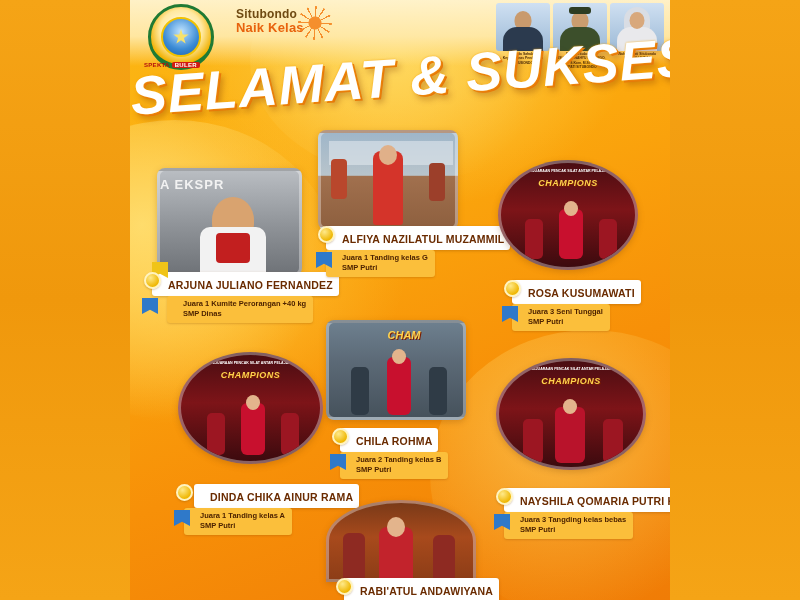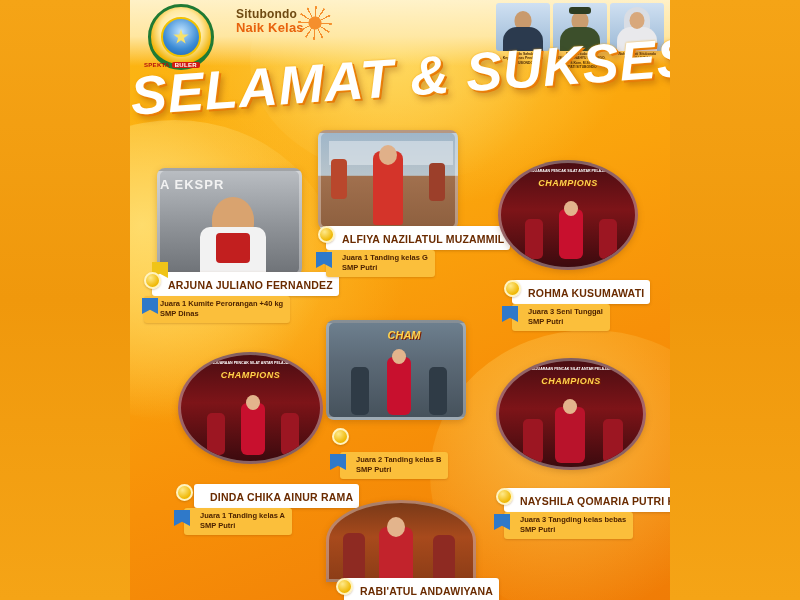--- a/index.html
+++ b/index.html
@@ -383,21 +383,21 @@
         <div style="position:absolute;left:56px;bottom:10px;width:34px;height:30px;background:#c21f1f;border-radius:4px;"></div>
       </div>
       <div class="ribbon gold" style="left:6px;top:94px;">
           <div class="tag"></div>
         </div>
     </div>
     <div class="namebar" style="left:22px; top:272px;">
       <span class="nm">ARJUNA JULIANO FERNANDEZ</span>
     </div>
     <div class="medal" style="left:14px; top:272px;"></div>
-    <div class="infobar" style="left:14px; top:296px;">
+    <div class="infobar" style="left:37px; top:296px;">
       <div class="l1">Juara 1 Kumite Perorangan +40 kg</div>
       <div class="l2">SMP Dinas</div>
     </div>
     <div class="ribbon" style="left:12px;top:298px;">
         <div class="tag"></div>
       </div>
 
     <div class="card" style="left:188px; top:130px;">
       <div class="photo" style="width:140px;height:100px;border-radius:8px;background:linear-gradient(180deg,#9fb6c9 0%, #b8c4cb 45%, #a1704e 46%, #8e603f 100%);">
         <div style="position:absolute;left:8px;top:8px;width:124px;height:24px;background:rgba(230,235,240,.55);"></div>
@@ -423,21 +423,21 @@
       <div class="photo" style="width:140px;height:110px;border-radius:50%;background:linear-gradient(180deg,#4a0d12 0%, #7d1418 45%, #3c0a0e 100%);">
         <div class="champ-sub">KEJUARAAN PENCAK SILAT ANTAR PELAJAR</div>
         <div class="champ-banner">CHAMPIONS</div>
         <div style="position:absolute;left:58px;top:46px;width:24px;height:50px;background:#c8102e;border-radius:6px;"></div>
         <div style="position:absolute;left:63px;top:38px;width:14px;height:15px;border-radius:50%;background:#e3b48c;"></div>
         <div style="position:absolute;left:24px;top:56px;width:18px;height:40px;background:#9c1622;border-radius:5px;"></div>
         <div style="position:absolute;left:98px;top:56px;width:18px;height:40px;background:#9c1622;border-radius:5px;"></div>
       </div>
     </div>
     <div class="namebar" style="left:382px; top:280px;">
-      <span class="nm">ROHMA KUSUMAWATI</span>
+      <span class="nm">ROSA KUSUMAWATI</span>
     </div>
     <div class="medal" style="left:374px; top:280px;"></div>
     <div class="infobar" style="left:382px; top:304px;">
       <div class="l1">Juara 3  Seni Tunggal</div>
       <div class="l2">SMP Putri</div>
     </div>
     <div class="ribbon" style="left:372px;top:306px;">
         <div class="tag"></div>
       </div>
 
@@ -465,20 +465,23 @@
 
     <div class="card" style="left:196px; top:320px;">
       <div class="photo" style="width:140px;height:100px;border-radius:8px;background:linear-gradient(180deg,#6d7f8e 0%, #5c6a77 40%, #46525c 100%);">
         <div style="position:absolute;left:0;right:0;top:6px;text-align:center;font-size:11px;font-weight:bold;font-style:italic;color:#ffd34d;text-shadow:1px 1px 0 #7a1b00;padding-left:16px;">CHAM</div>
         <div style="position:absolute;left:58px;top:34px;width:24px;height:58px;background:#c8102e;border-radius:6px;"></div>
         <div style="position:absolute;left:63px;top:26px;width:14px;height:15px;border-radius:50%;background:#e3b48c;"></div>
         <div style="position:absolute;left:22px;top:44px;width:18px;height:48px;background:#2f3b46;border-radius:5px;"></div>
         <div style="position:absolute;left:100px;top:44px;width:18px;height:48px;background:#2f3b46;border-radius:5px;"></div>
       </div>
     </div>
+    <div class="namebar" style="left:210px; top:428px;">
+      <span class="nm">CHILA ROHMA</span>
+    </div>
     <div class="medal" style="left:202px; top:428px;"></div>
     <div class="infobar" style="left:210px; top:452px;">
       <div class="l1">Juara 2 Tanding kelas B</div>
       <div class="l2">SMP Putri</div>
     </div>
     <div class="ribbon" style="left:200px;top:454px;">
         <div class="tag"></div>
       </div>
 
     <div class="card" style="left:366px; top:358px;">

